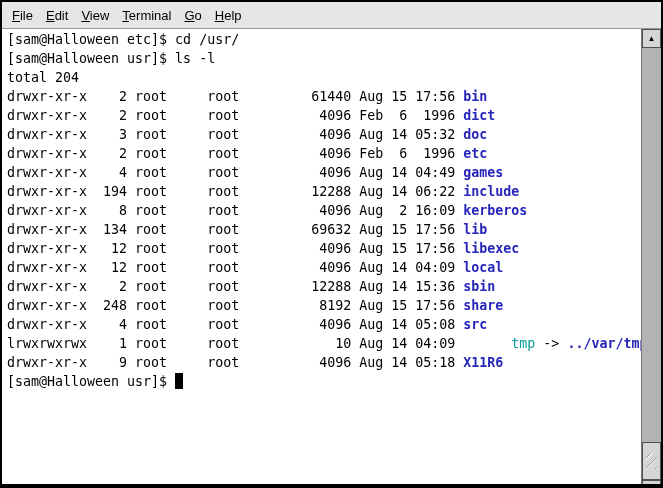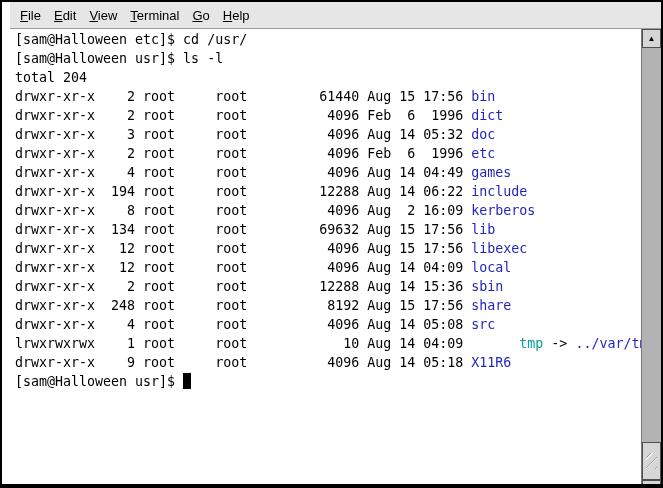--- a/index.html
+++ b/index.html
@@ -5,21 +5,20 @@
   html,body{margin:0;padding:0;background:#fff;}
   .window{
     position:relative;
     width:663px;height:488px;
     box-sizing:border-box;
     border:2px solid #000;
     border-bottom-width:4px;
     background:#fff;
     font-family:"Liberation Sans",sans-serif;
     overflow:hidden;
-    padding-left:8px;
   }
   .menubar{
     height:27px;
     box-sizing:border-box;
     background:var(--menubar-bg,#e6e6e6);
     border-bottom:1px solid #9a9a9a;
     display:flex;
     align-items:center;
     padding-left:4px;
   }
@@ -42,21 +41,21 @@
     padding:1px 0 0 5px;
     background:var(--term-bg,#fff);
     color:var(--term-fg,#000);
     font-family:"DejaVu Sans Mono",monospace;
     font-size:13.3px;
     line-height:19px;
     white-space:pre;
     overflow:hidden;
   }
   .tline{height:19px;}
-  .seg-dir{color:var(--dir-color,#2525bb);}
+  .seg-dir{color:var(--dir-color,#2525bb);font-weight:bold;}
   .seg-symlink{color:var(--symlink-color,#0b9c9c);margin-left:48px;}
   .cursor{
     display:inline-block;
     width:8px;height:16px;
     background:#000;
     vertical-align:-3px;
   }
   .scrollbar{
     width:20px;
     box-sizing:border-box;

